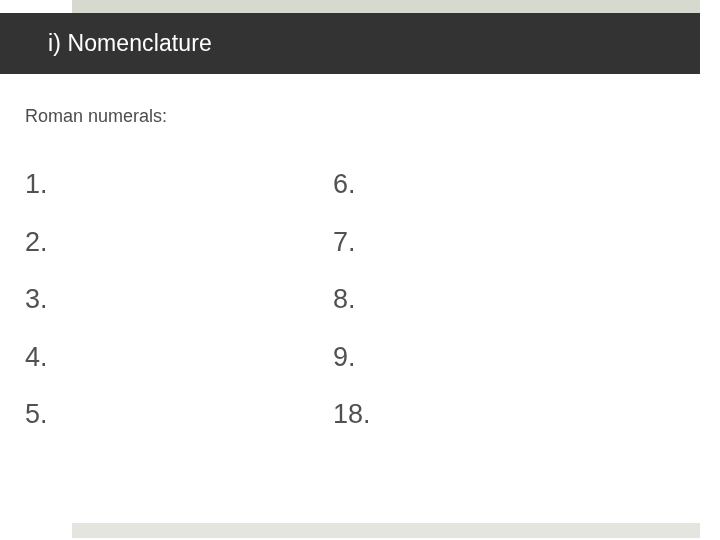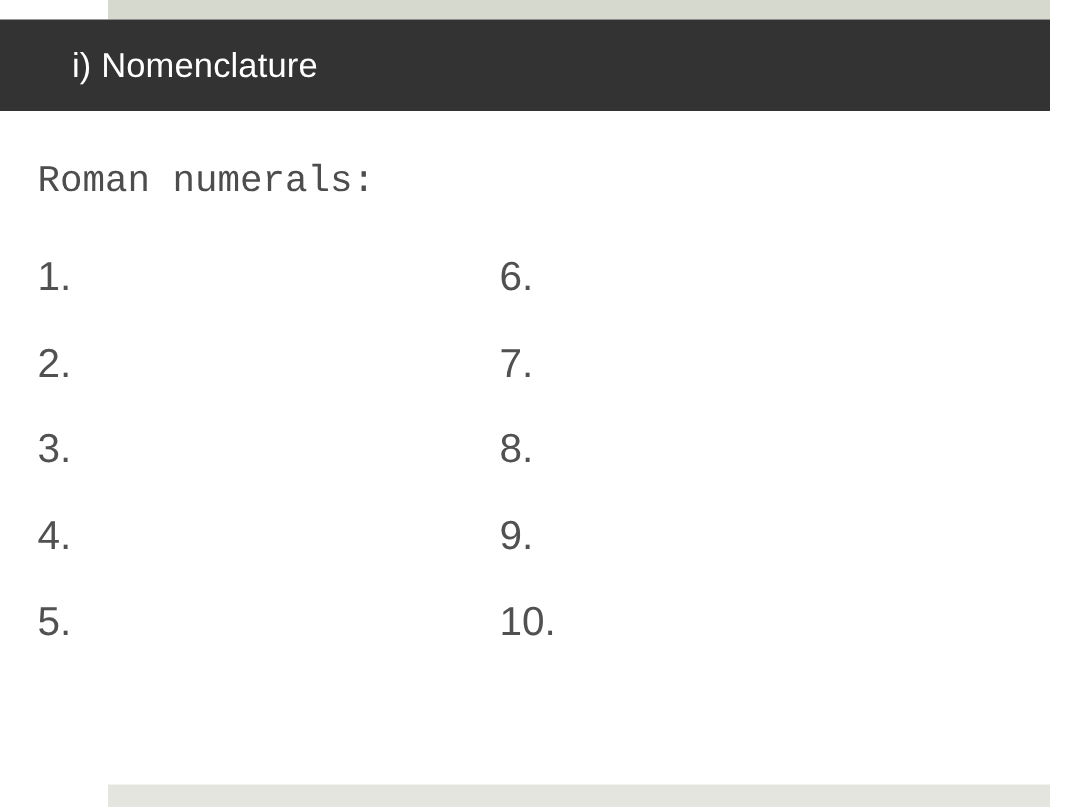--- a/index.html
+++ b/index.html
@@ -66,24 +66,23 @@
     left: 0;
     top: 74px;
     width: 720px;
     height: 449px;
   }
   .lead-text {
     position: absolute;
     left: 25px;
     top: 32px;
     color: #4d4d4d;
-    font-size: 25px;
+    font-size: 18px;
     font-weight: normal;
     white-space: nowrap;
-    font-family: Liberation Mono, monospace;
   }
 
   .list-grid {
     position: absolute;
     left: 0;
     top: 82px;
     width: 720px;
   }
   .list-column {
     position: absolute;
@@ -158,21 +157,21 @@
         </div>
         <div class="list-item">
           <span class="list-item-marker">8.</span>
           <span class="list-item-content"></span>
         </div>
         <div class="list-item">
           <span class="list-item-marker">9.</span>
           <span class="list-item-content"></span>
         </div>
         <div class="list-item">
-          <span class="list-item-marker">10.</span>
+          <span class="list-item-marker">18.</span>
           <span class="list-item-content"></span>
         </div>
       </div>
 
     </div>
   </div>
 
   <div class="bottom-accent-band"></div>
 
 </div>

